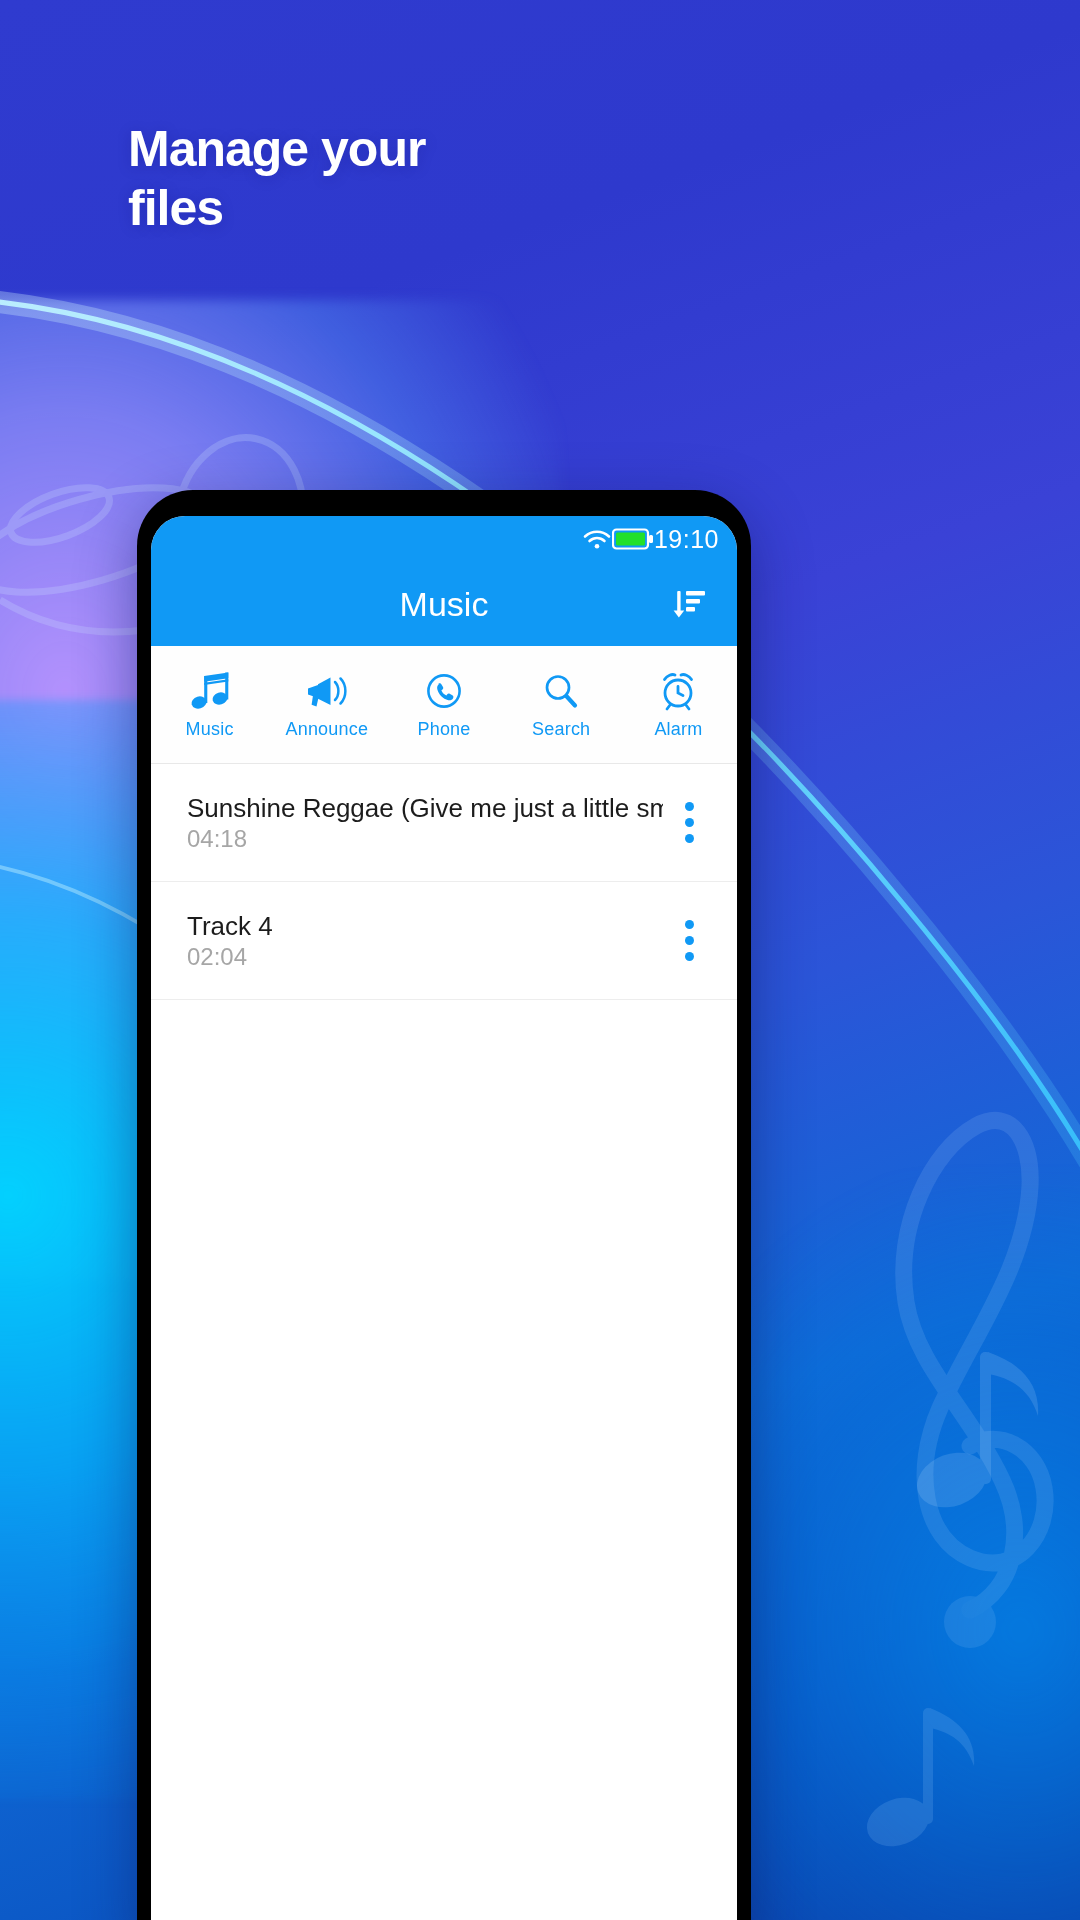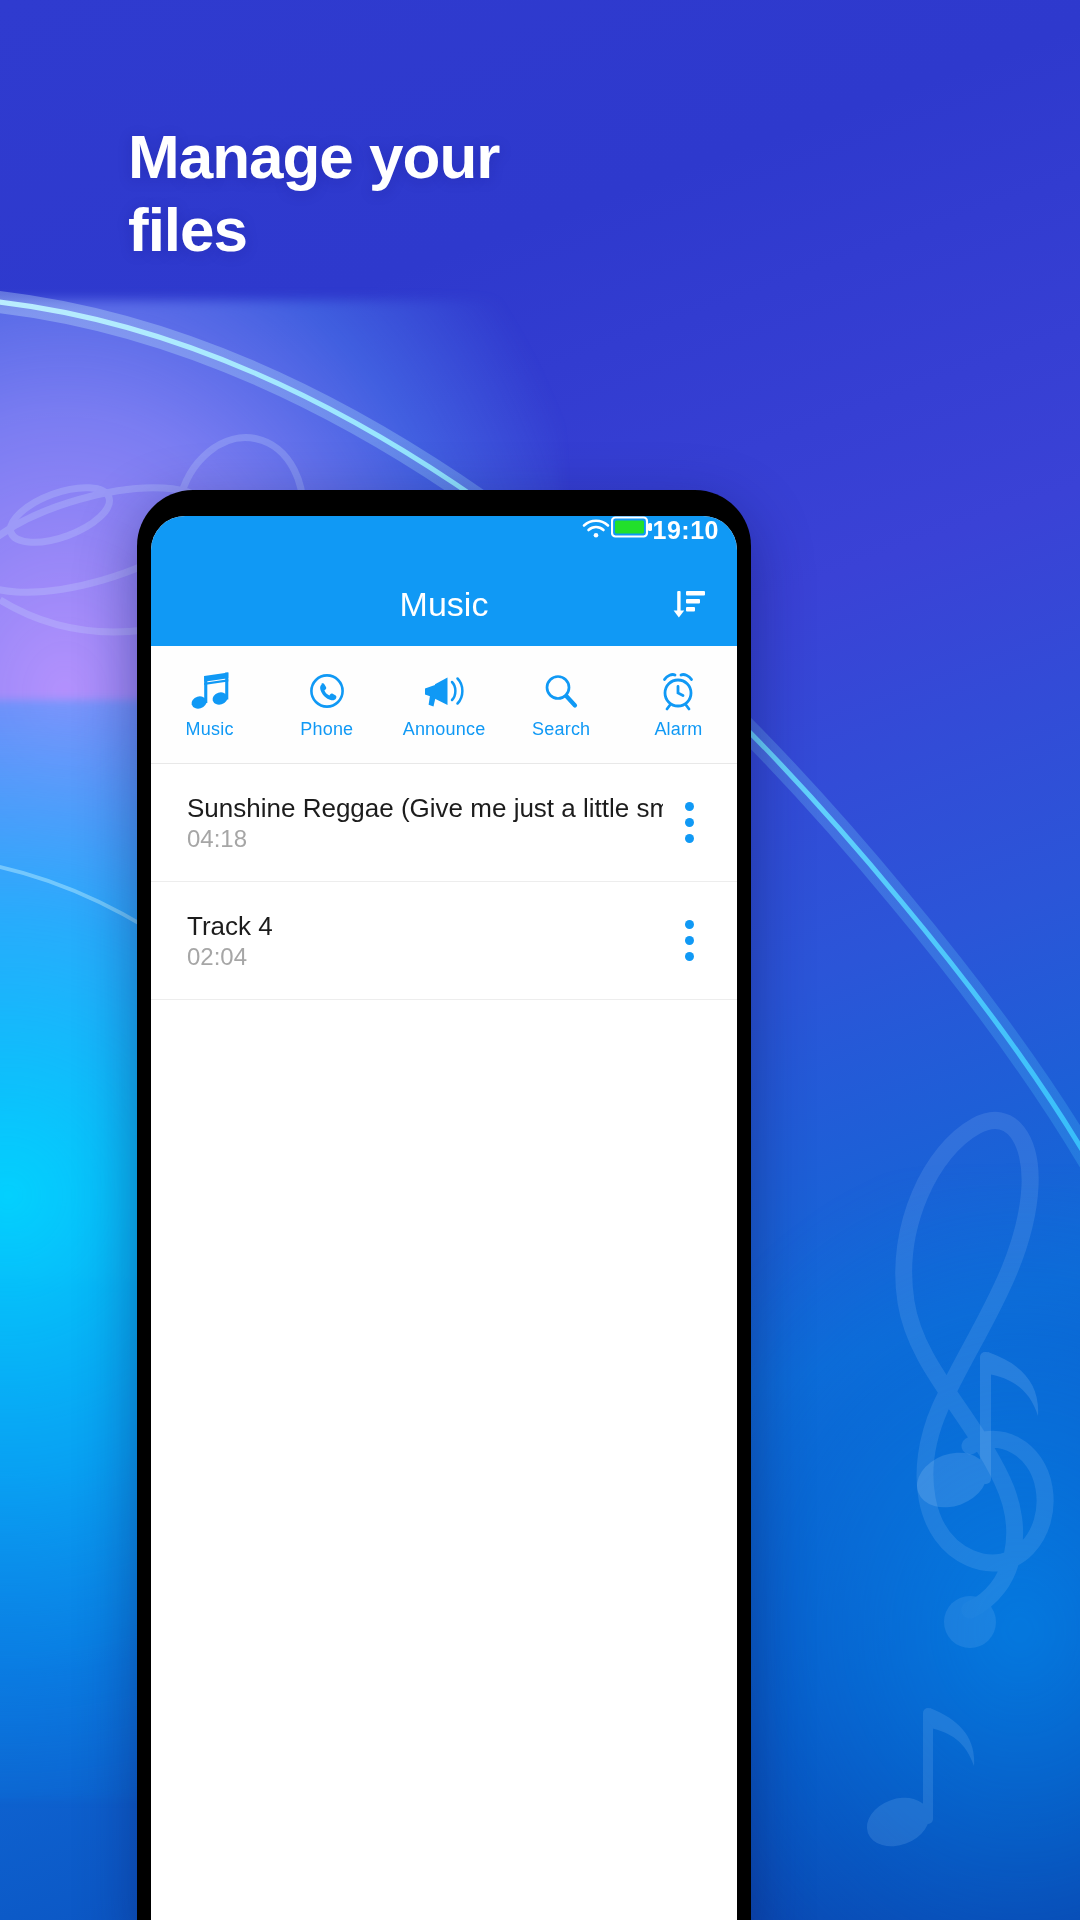--- a/index.html
+++ b/index.html
@@ -63,21 +63,21 @@
   #swirl-left { left:-60px; top:420px; opacity:.30; }
   #note-low-right { right:90px; top:1690px; opacity:.16; }
   #note-mid-right { right:20px; top:1330px; opacity:.16; }
 
   
   #headline {
     position:absolute;
     left:128px; top:120px;
     width:640px;
     color:#ffffff;
-    font-size:62px;
+    font-size:50px;
     font-weight:bold;
     line-height:1.18;
     letter-spacing:-1px;
     white-space:pre-line;
     text-shadow:0 2px 14px rgba(20,20,120,.22);
   }
 
   
   #phone {
     position:absolute;
@@ -93,24 +93,23 @@
     background:#ffffff;
     border-radius:34px 34px 0 0;
     overflow:hidden;
     position:relative;
   }
 
   
   #statusbar {
     height:46px;
     background:#1099f5;
-    display:flex; align-items:flex-start; justify-content:flex-end;
+    display:flex; align-items:center; justify-content:flex-end;
     padding:0 18px 0 0;
     gap:0;
-    font-weight:bold;
   }
   #statusbar .sb-time {
     color:#fff; font-size:25px; letter-spacing:.5px;
   }
   .sb-icon { display:flex; align-items:center; }
 
   
   #appbar {
     height:84px;
     background:#1099f5;
@@ -304,46 +303,46 @@
                 <path d="M14.2 6 L38.3 2.5 L38.3 8.2 L14.2 11.7 Z"></path>
                 <path d="M14.2 12.8 L38.3 9.3 L38.3 11.4 L14.2 14.9 Z"></path>
               </g>
             </svg>
           </span>
           <span class="tab-label">Music</span>
         </div>
 
         <div class="tab">
           <span class="tab-icon">
-            <svg width="40" height="42" viewBox="0 0 40 42">
-              <circle cx="20" cy="21" r="15.6" fill="none" stroke="#1099f5" stroke-width="2.6"></circle>
-              <path d="M14.6 13.6 c1.2-0.6 2.3-0.3 2.9 0.8 l1.5 2.6 c0.5 0.9 0.3 1.8-0.5 2.4 l-1.1 0.9
-                       c0.9 2.4 2.6 4.2 5 5.2 l0.9-1.2 c0.6-0.8 1.5-1 2.4-0.5 l2.6 1.5
-                       c1.1 0.6 1.4 1.8 0.8 2.9 -0.9 1.7-2.8 2.5-4.8 2 -5.4-1.4-9.6-5.6-11-11
-                       -0.5-2 0.3-3.9 1.3-4.6 z" fill="#1099f5"></path>
-            </svg>
-          </span>
-          <span class="tab-label">Phone</span>
-        </div>
-
-        <div class="tab">
-          <span class="tab-icon">
             <svg width="46" height="42" viewBox="0 0 46 42">
               <g fill="#1099f5">
                 <path d="M4 18.5 L14 15 L14 28 L4 24.5 Z"></path>
                 <path d="M14 14.2 L26.5 7.5 L26.5 35 L14 28.8 Z"></path>
                 <path d="M9 25.5 L14.5 27.5 L12.5 36.5 L7.6 34.8 Z"></path>
               </g>
               <g fill="none" stroke="#1099f5" stroke-width="2.5" stroke-linecap="round">
                 <path d="M31 12 C 35.5 16.5 35.5 25.5 31 30"></path>
                 <path d="M36.5 8.5 C 43 15 43 27 36.5 33.5"></path>
               </g>
             </svg>
           </span>
           <span class="tab-label">Announce</span>
+        </div>
+
+        <div class="tab">
+          <span class="tab-icon">
+            <svg width="40" height="42" viewBox="0 0 40 42">
+              <circle cx="20" cy="21" r="15.6" fill="none" stroke="#1099f5" stroke-width="2.6"></circle>
+              <path d="M14.6 13.6 c1.2-0.6 2.3-0.3 2.9 0.8 l1.5 2.6 c0.5 0.9 0.3 1.8-0.5 2.4 l-1.1 0.9
+                       c0.9 2.4 2.6 4.2 5 5.2 l0.9-1.2 c0.6-0.8 1.5-1 2.4-0.5 l2.6 1.5
+                       c1.1 0.6 1.4 1.8 0.8 2.9 -0.9 1.7-2.8 2.5-4.8 2 -5.4-1.4-9.6-5.6-11-11
+                       -0.5-2 0.3-3.9 1.3-4.6 z" fill="#1099f5"></path>
+            </svg>
+          </span>
+          <span class="tab-label">Phone</span>
         </div>
 
         <div class="tab">
           <span class="tab-icon">
             <svg width="40" height="42" viewBox="0 0 40 42">
               <circle cx="17" cy="17.5" r="11" fill="none" stroke="#1099f5" stroke-width="2.7"></circle>
               <path d="M25.3 26 L34 35.5" stroke="#1099f5" stroke-width="4.2" stroke-linecap="round"></path>
             </svg>
           </span>
           <span class="tab-label">Search</span>

